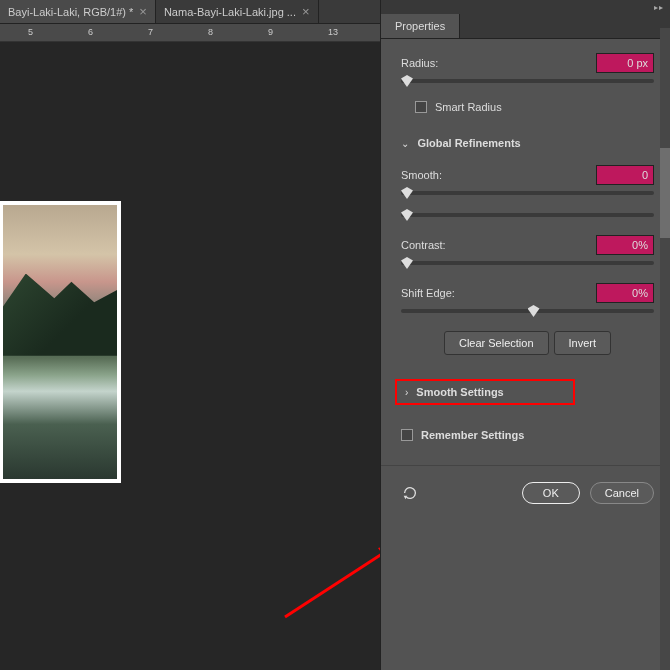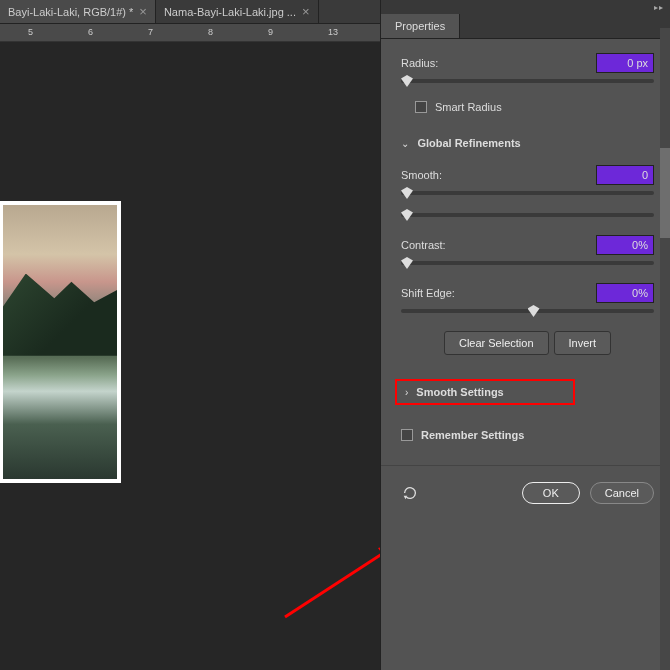--- a/index.html
+++ b/index.html
@@ -33,21 +33,21 @@
 .panel-tabs { display: flex; background: #383838; border-bottom: 1px solid #222; }
 .panel-tab { padding: 6px 14px; font-size: 11px; color: #ddd; background: #535353; border-right: 1px solid #222; }
 
 .panel-body { flex: 1; padding: 14px 16px 12px 20px; overflow-y: auto; position: relative; }
 .panel-body::-webkit-scrollbar { width: 10px; }
 .panel-body::-webkit-scrollbar-track { background: #444; }
 .panel-body::-webkit-scrollbar-thumb { background: #6a6a6a; }
 
 .prop-row { display: flex; align-items: center; justify-content: space-between; margin-bottom: 6px; }
 .prop-label { font-size: 11px; color: #ddd; }
-.prop-input { width: 58px; background: #6d28d9; border: 1px solid #222; color: #ddd; font-size: 11px; padding: 2px 5px; text-align: right; height: 20px; }
+.prop-input { width: 58px; background: #be185d; border: 1px solid #222; color: #ddd; font-size: 11px; padding: 2px 5px; text-align: right; height: 20px; }
 
 .slider-track { position: relative; height: 4px; background: #3a3a3a; margin: 4px 0 18px 0; border-radius: 2px; }
 .slider-thumb { position: absolute; top: -4px; width: 12px; height: 12px; background: #ddd; clip-path: polygon(50% 100%, 0 30%, 50% 0, 100% 30%); }
 
 .checkbox-row { display: flex; align-items: center; gap: 8px; margin: 10px 0 24px 14px; }
 .checkbox { width: 12px; height: 12px; border: 1px solid #999; background: #444; }
 .checkbox-label { font-size: 11px; color: #ddd; }
 
 .section-header { display: flex; align-items: center; gap: 8px; margin: 4px 0 16px 0; cursor: pointer; }
 .section-chevron { color: #ddd; font-size: 10px; display: inline-block; }

